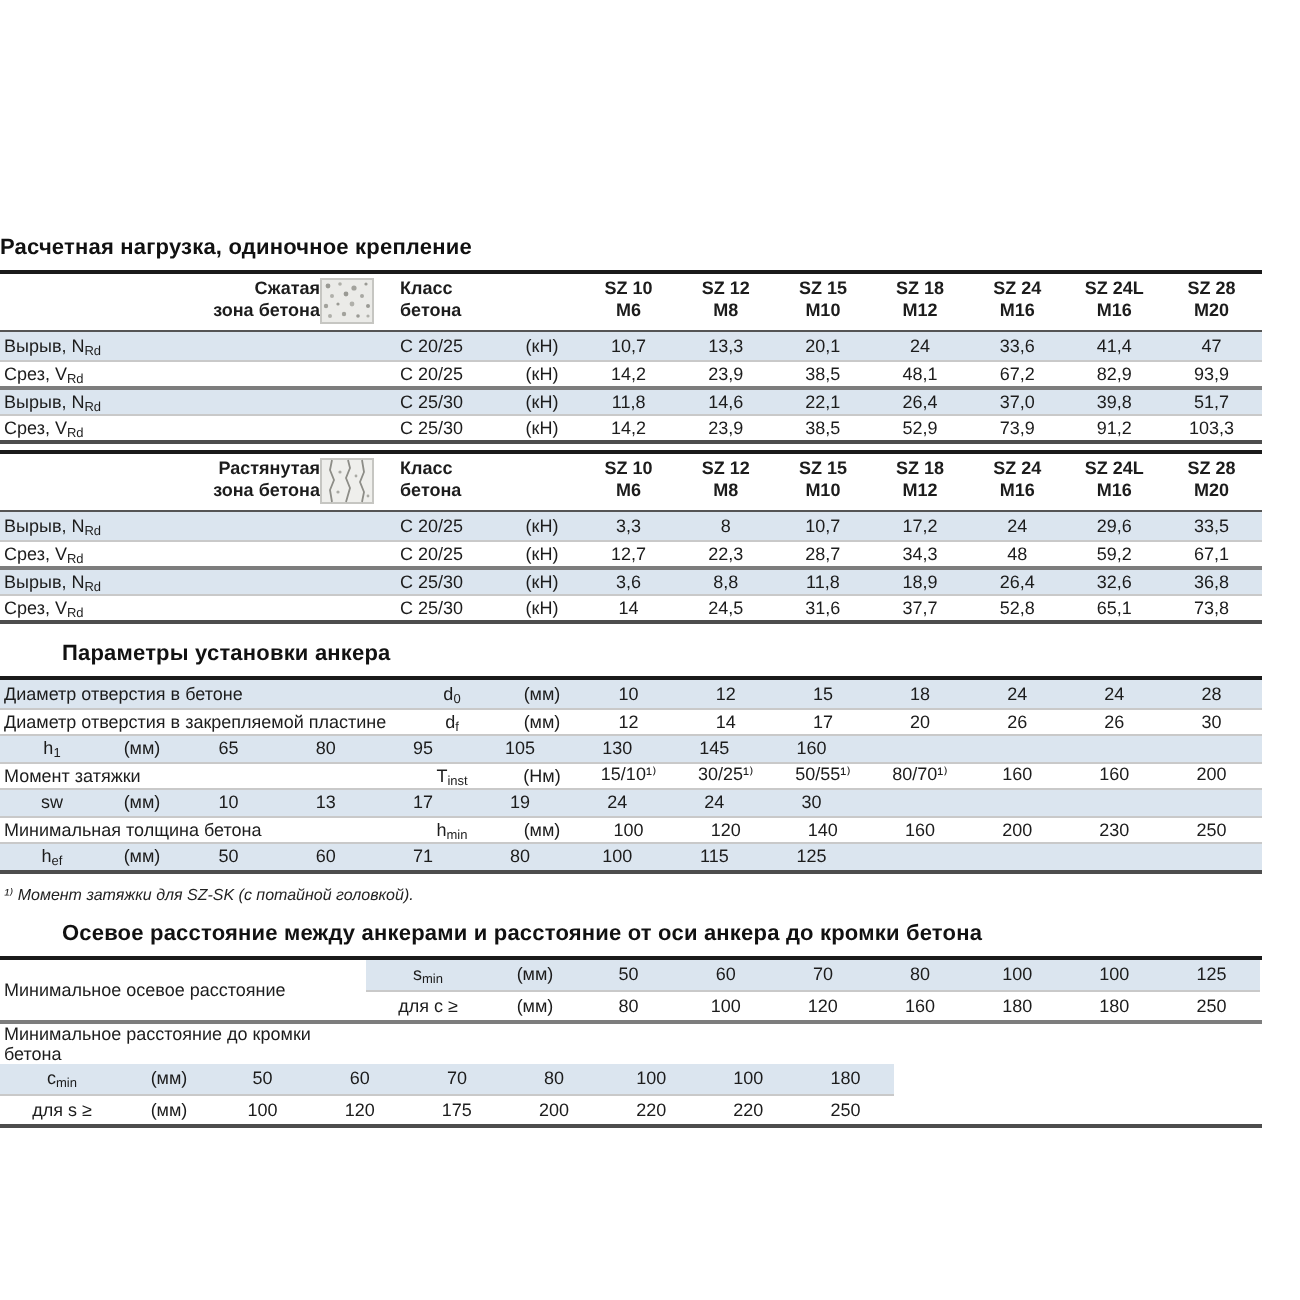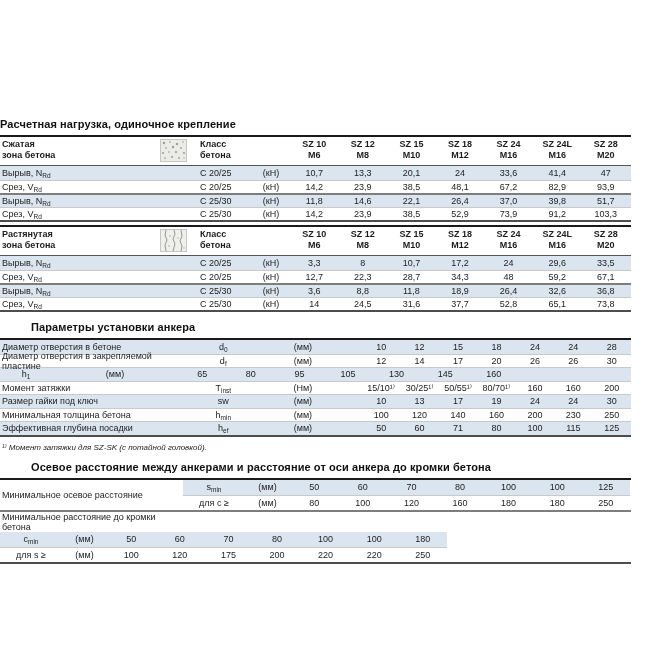--- a/index.html
+++ b/index.html
@@ -7,40 +7,40 @@
     width:650px;height:650px;background:#ffffff;overflow:hidden;position:relative;
     font-family:"Liberation Sans","DejaVu Sans",sans-serif;color:#1c1c1c;
     -webkit-font-smoothing:antialiased;
   }
   .content{position:absolute;left:0;top:118px;width:631px;}
   .sec-title{font-size:11px;font-weight:bold;color:#111;margin:0 0 5px 0;letter-spacing:0.1px;}
   .sec-title.mt{margin-top:9px;padding-left:31px;}
   .tbl{border-top:2px solid #1a1a1a;border-bottom:2px solid #4d4d4d;margin-bottom:3px;}
   .lhead{display:flex;align-items:flex-start;border-bottom:1px solid #555;padding:2px 0 3px 0;}
   .lhead .hline{font-size:9px;font-weight:bold;line-height:11px;}
-  .c-label{width:160px;padding-left:2px;box-sizing:border-box;}
+  .c-label{width:160px;padding-left:2px;box-sizing:border-box;text-align:right;}
   .c-icon{width:40px;display:flex;align-items:center;}
   .c-class{width:52px;font-size:9px;}
   .c-unit{width:38px;font-size:9px;text-align:center;}
   .c-data{width:340px;display:flex;}
   .cell{flex:1;text-align:center;font-size:9px;}
   .hcols{width:340px;}
   .hcols .c-data{font-weight:bold;}
   .hcols .cell{line-height:11px;}
   .row{display:flex;align-items:center;height:13.5px;box-sizing:border-box;}
   .row .c-labelwide{width:200px;padding-left:2px;box-sizing:border-box;font-size:9px;}
   .shaded{background:var(--shade,#dbe5ef);}
   .sep-light{border-top:1px solid #c9c9c9;}
   .sep-dark{border-top:2px solid #7d7d7d;}
   sub{font-size:6.5px;line-height:0;vertical-align:-1.5px;}
   
   .p-label{width:200px;padding-left:2px;box-sizing:border-box;font-size:9px;}
   .p-sym{width:52px;text-align:center;font-size:9px;}
   .p-unit{width:38px;text-align:center;font-size:9px;}
-  .prow{display:flex;align-items:center;height:13.5px;box-sizing:border-box;gap:44px;}
+  .prow{display:flex;align-items:center;height:13.5px;box-sizing:border-box;}
   .footnote{font-size:8px;font-style:italic;color:#222;margin:6px 0 0 2px;}
   
   .sp-group{display:flex;}
   .sp-group.g2{border-top:2px solid #7d7d7d;flex-direction:column;}
   .sp-label{width:183px;display:flex;align-items:center;font-size:9px;padding-left:2px;box-sizing:border-box;}
   .sp-rows{width:447px;}
   .sp-row{display:flex;align-items:center;height:15px;box-sizing:border-box;}
   .sp-row + .sp-row{border-top:1px solid #c9c9c9;}
   .sp-sym{width:62px;text-align:center;font-size:9px;}
   .sp-unit{width:45px;text-align:center;font-size:9px;}
@@ -317,21 +317,20 @@
           <span class="cell">15/10¹⁾</span>
           <span class="cell">30/25¹⁾</span>
           <span class="cell">50/55¹⁾</span>
           <span class="cell">80/70¹⁾</span>
           <span class="cell">160</span>
           <span class="cell">160</span>
           <span class="cell">200</span>
         </div>
     </div>
     <div class="prow shaded sep-light">
-      <div class="p-label">Размер гайки под ключ</div>
       <div class="p-sym"><span>sw</span><sub></sub></div>
       <div class="p-unit">(мм)</div>
       <div class="c-data">
           <span class="cell">10</span>
           <span class="cell">13</span>
           <span class="cell">17</span>
           <span class="cell">19</span>
           <span class="cell">24</span>
           <span class="cell">24</span>
           <span class="cell">30</span>
@@ -345,21 +344,20 @@
           <span class="cell">100</span>
           <span class="cell">120</span>
           <span class="cell">140</span>
           <span class="cell">160</span>
           <span class="cell">200</span>
           <span class="cell">230</span>
           <span class="cell">250</span>
         </div>
     </div>
     <div class="prow shaded sep-light">
-      <div class="p-label">Эффективная глубина посадки</div>
       <div class="p-sym"><span>h</span><sub>ef</sub></div>
       <div class="p-unit">(мм)</div>
       <div class="c-data">
           <span class="cell">50</span>
           <span class="cell">60</span>
           <span class="cell">71</span>
           <span class="cell">80</span>
           <span class="cell">100</span>
           <span class="cell">115</span>
           <span class="cell">125</span>

